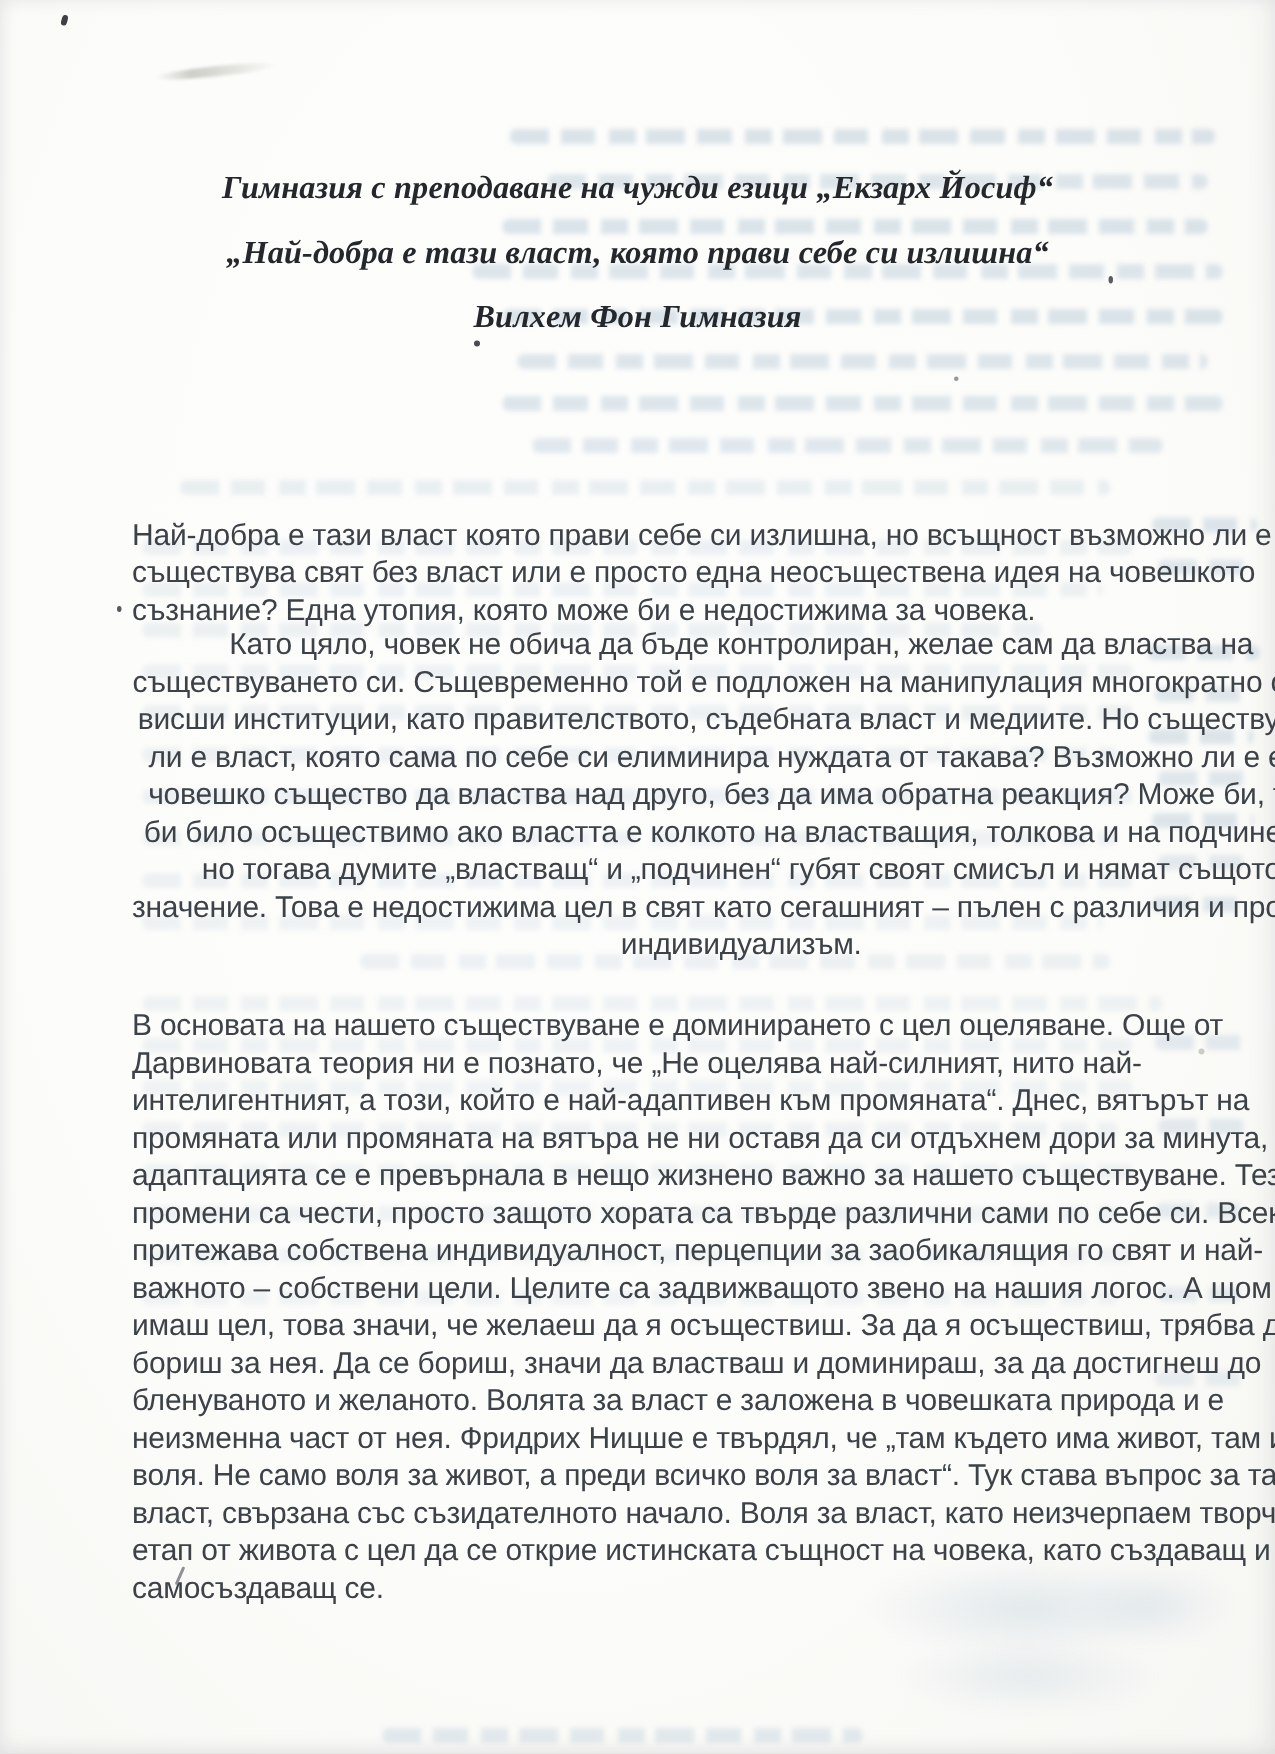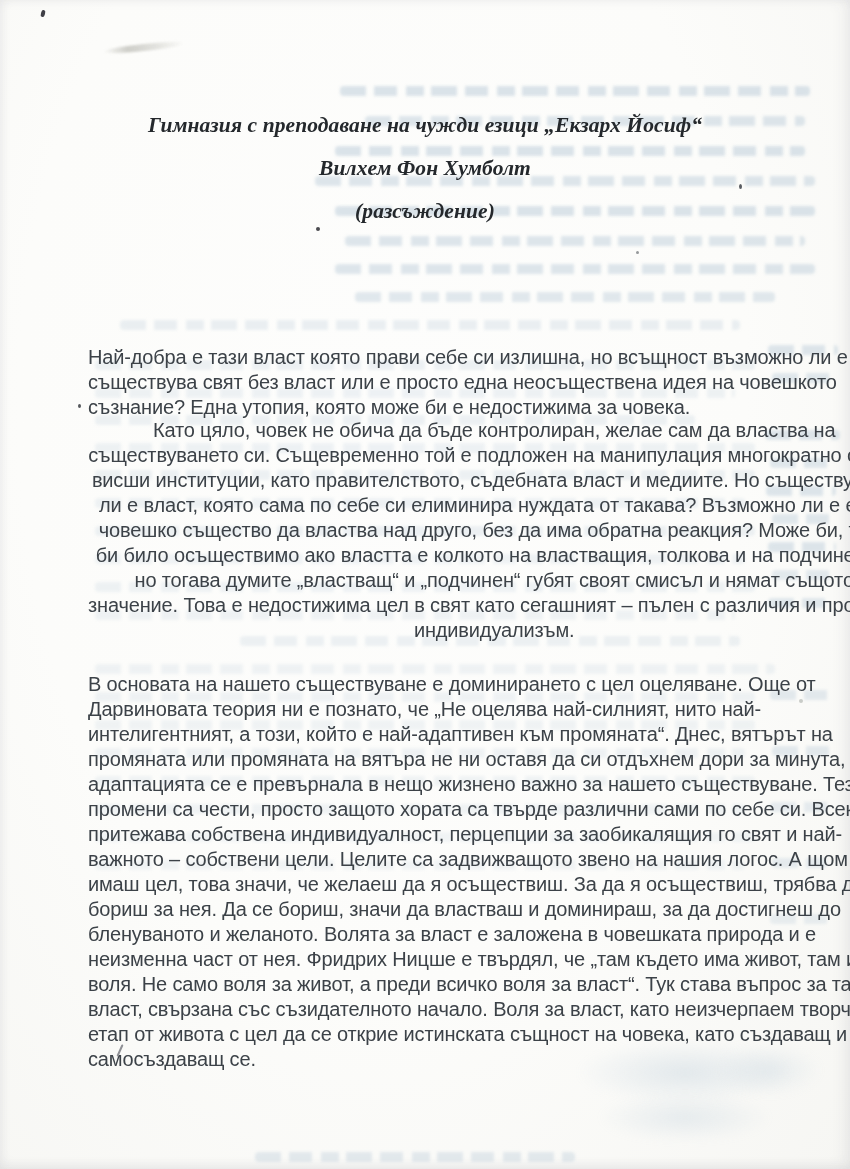--- a/index.html
+++ b/index.html
@@ -107,22 +107,22 @@
       <div class="bleed" style="top: 858px; left: 772px; width: 55px; opacity: 0.35;"></div>
       <div class="bleed" style="top: 914px; left: 770px; width: 58px; opacity: 0.3;"></div>
       <div class="bleed" style="top: 1152px; left: 255px; width: 320px; opacity: 0.4;"></div>
       <div class="blob" style="top: 1030px; left: 540px; width: 290px; height: 85px; opacity: 0.4;"></div>
       <div class="blob" style="top: 1085px; left: 570px; width: 230px; height: 65px; opacity: 0.33;"></div>
       <div class="blob" style="top: 1035px; left: 700px; width: 140px; height: 70px; opacity: 0.3;"></div>
     </div>
 
   <div class="doc-header">
     <div class="h-line">Гимназия с преподаване на чужди езици „Екзарх Йосиф“</div>
-    <div class="h-line">Вилхем Фон Хумболт</div>
-    <div class="h-line">(разсъждение)</div>
+    <div class="h-line">„Най-добра е тази власт, която прави себе си излишна“</div>
+    <div class="h-line">Вилхем Фон Гимназия</div>
   </div>
 
   <div class="para para-1">Най-добра е тази власт която прави себе си излишна, но всъщност възможно ли е да
 съществува свят без власт или е просто една неосъществена идея на човешкото
 съзнание? Една утопия, която може би е недостижима за човека.</div>
   <div class="para para-2">Като цяло, човек не обича да бъде контролиран, желае сам да властва на
 съществуването си. Същевременно той е подложен на манипулация многократно от по-
 висши институции, като правителството, съдебната власт и медиите. Но съществувала
 ли е власт, която сама по себе си елиминира нуждата от такава? Възможно ли е едно
 човешко същество да властва над друго, без да има обратна реакция? Може би, това

